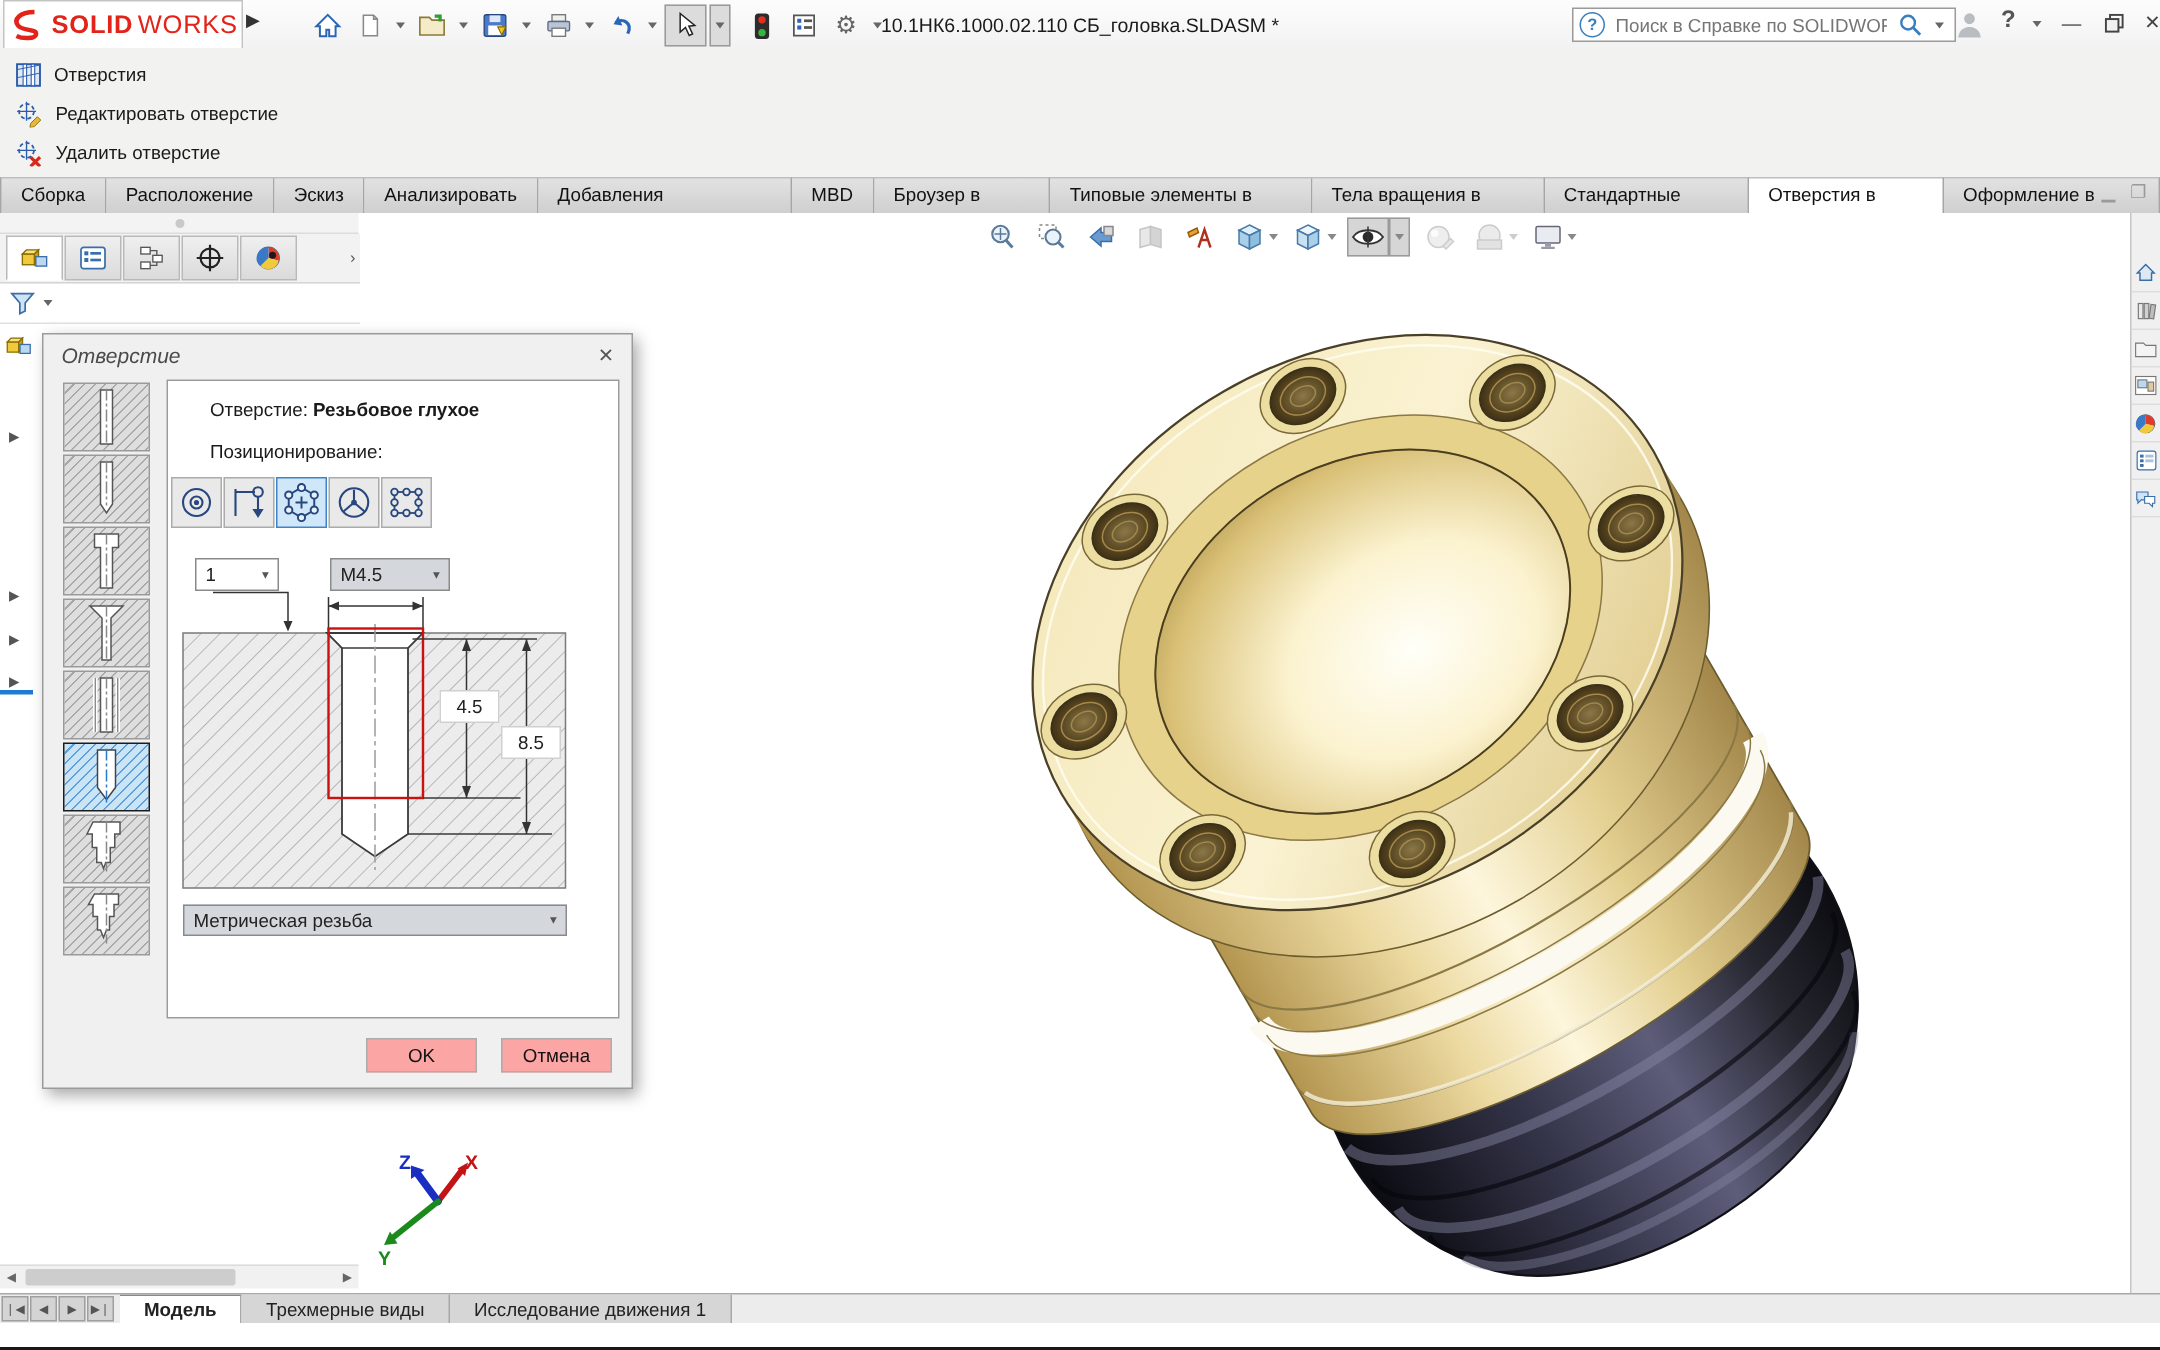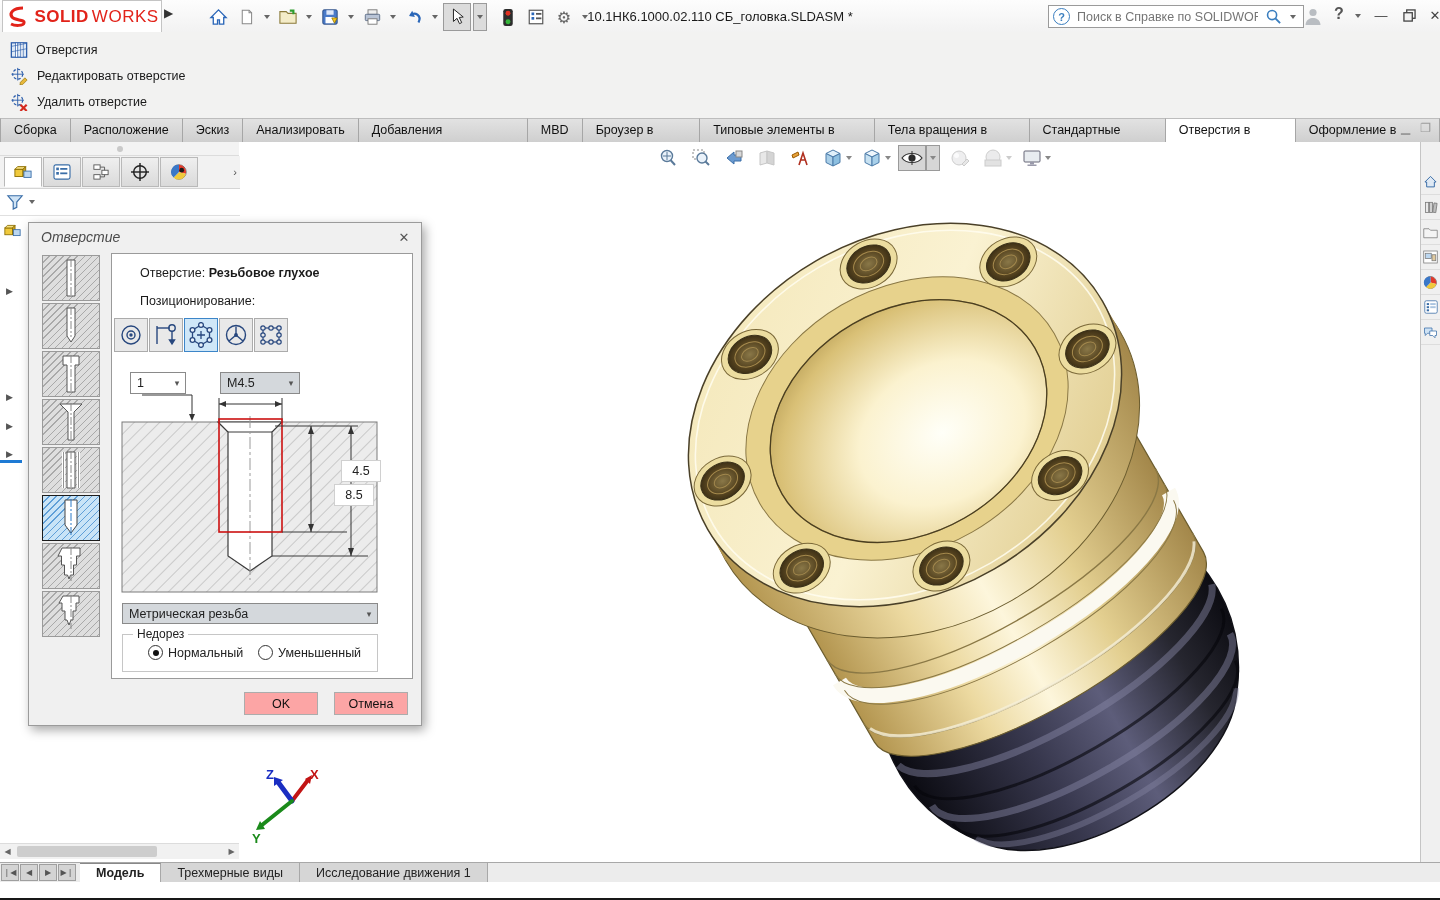--- a/index.html
+++ b/index.html
@@ -781,43 +781,30 @@
           <line x1="160" y1="36" x2="243" y2="36" stroke="#3a3a3a" stroke-width="1"></line>
 
           <line x1="196" y1="36" x2="196" y2="142" stroke="#333" stroke-width="1"></line>
           <path d="M196 36 l-3 8 h6 z" fill="#333"></path>
             <path d="M196 142 l-3 -8 h6 z" fill="#333"></path>
 
           <line x1="236" y1="36" x2="236" y2="166" stroke="#333" stroke-width="1"></line>
           <path d="M236 36 l-3 8 h6 z" fill="#333"></path>
             <path d="M236 166 l-3 -8 h6 z" fill="#333"></path>
         </svg>
-        <span class="dim-label" style="left:178px;top:70px;width:38px;height:20px;margin-left:48px;">4.5</span>
+        <span class="dim-label" style="left:178px;top:70px;width:38px;height:20px;">4.5</span>
         <span class="dim-label" style="left:219px;top:94px;width:38px;height:20px;">8.5</span>
       </div>
 
       <div class="abs combo" style="left:10px;top:349px;width:256px;height:21px;background:#d4d8dc;">
         <span>Метрическая резьба</span>
           <span class="sp"></span>
           <span class="cbx">▾</span>
       </div>
 
-      <div class="abs groupbox" style="left:10px;top:380px;width:254px;height:36px;">
-        <span class="gb-legend">Недорез</span>
-        <label class="radio abs" style="left:25px;top:10px;">
-          <span class="rdot">
-              <span class="in"></span>
-            </span>
-          <span>Нормальный</span>
-        </label>
-        <label class="radio abs" style="left:135px;top:10px;">
-          <span class="rdot"></span>
-          <span>Уменьшенный</span>
-        </label>
-      </div>
     </div>
 
     <button class="dlgbtn abs" style="left:215px;top:469px;width:74px;height:23px;">OK</button>
     <button class="dlgbtn abs" style="left:305px;top:469px;width:74px;height:23px;">Отмена</button>
   </div>
 
   <div id="modeltabs" class="abs">
     <span class="navbtn">❘◀</span>
     <span class="navbtn">◀</span>
     <span class="navbtn">▶</span>

